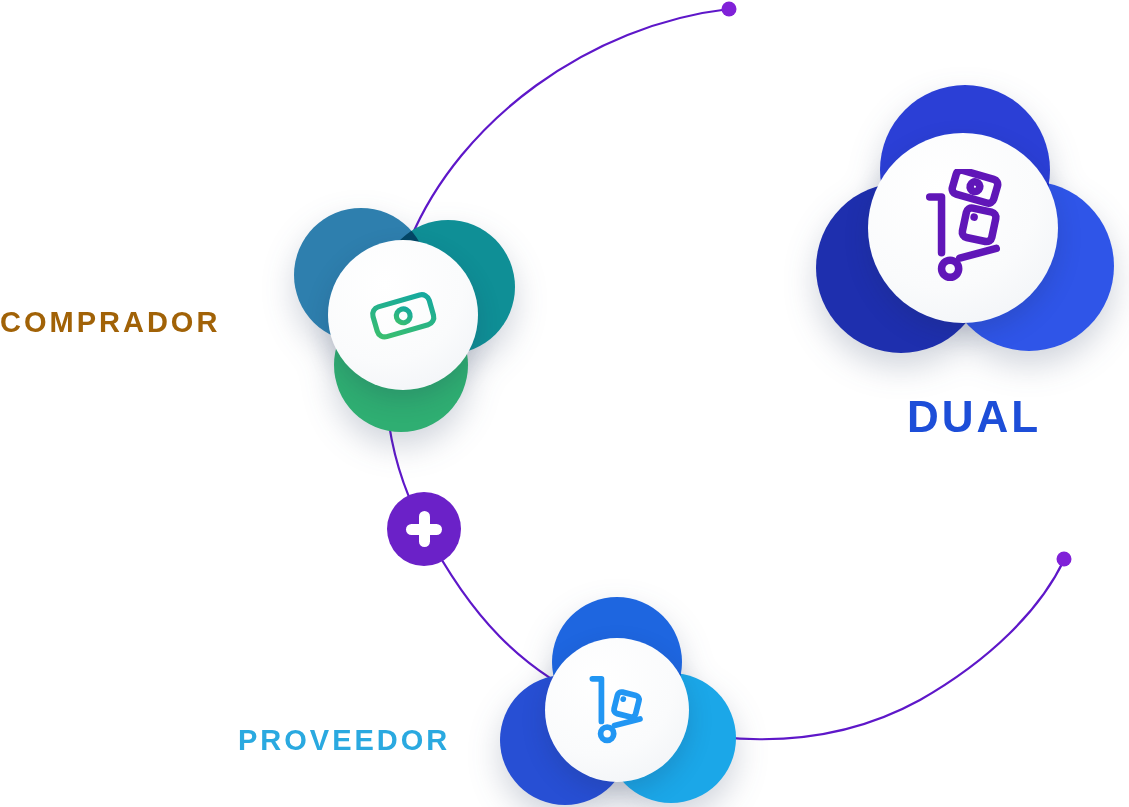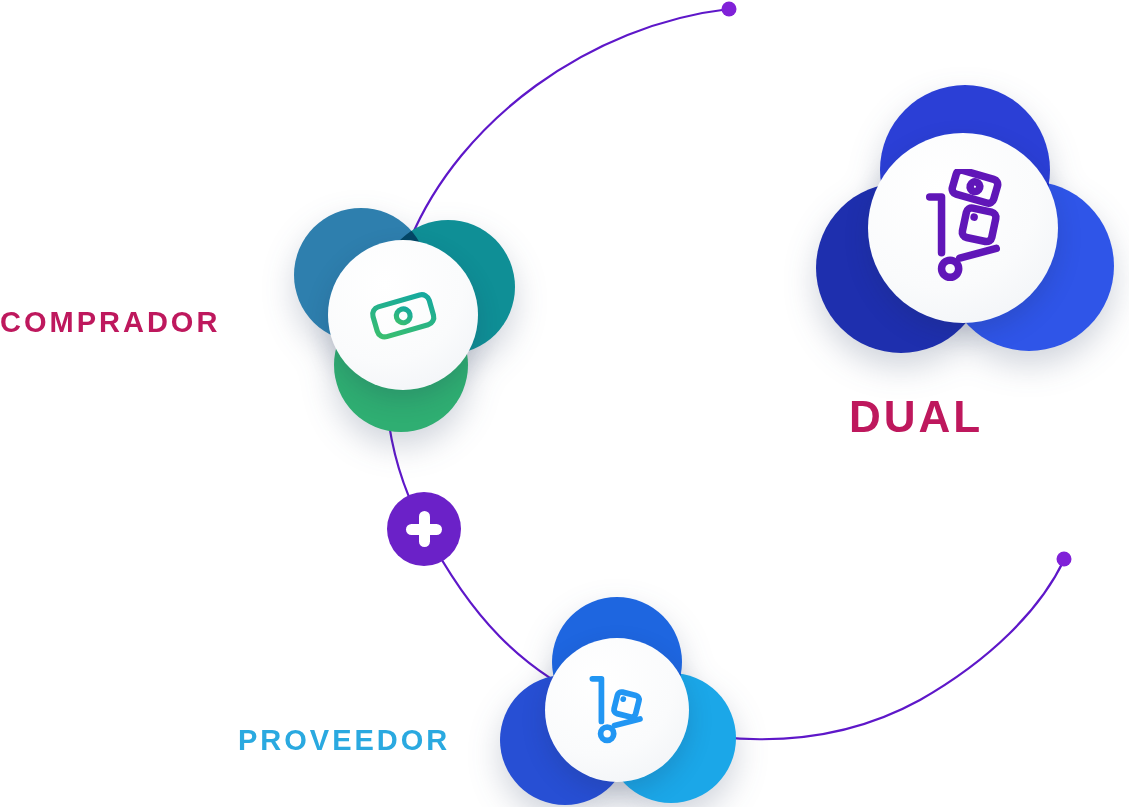--- a/index.html
+++ b/index.html
@@ -38,22 +38,22 @@
   
   .badge-proveedor{left:497px;top:590px;width:240px;height:240px;}
   .badge-proveedor .petal{width:130px;height:130px;}
   .badge-proveedor .petal-a{left:55px;top:7px;background:#1e66e0;}
   .badge-proveedor .petal-b{left:3px;top:85px;background:#274fd4;}
   .badge-proveedor .petal-c{left:109px;top:83px;background:#1ba7e8;}
   .badge-proveedor .core{left:48px;top:48px;width:144px;height:144px;}
 
   
   .node-label{position:absolute;font-weight:800;}
-  .label-comprador{left:0px;top:306px;width:300px;font-size:29px;letter-spacing:3px;color:#be185d;}
-  .label-dual{left:849px;top:392px;width:250px;font-size:44px;letter-spacing:3px;color:#be185d;text-align:left;}
+  .label-comprador{left:0px;top:306px;width:300px;font-size:29px;letter-spacing:3px;color:#a16207;}
+  .label-dual{left:849px;top:392px;width:250px;font-size:44px;letter-spacing:3px;color:#1d4ed8;text-align:center;}
   .label-proveedor{left:238px;top:724px;width:300px;font-size:29px;letter-spacing:3px;color:#2aa9e0;}
 
   
   .plus-badge{
     position:absolute;left:387px;top:492px;width:74px;height:74px;border-radius:50%;
     background:#6b21c8;
   }
   .plus-bar{position:absolute;background:#ffffff;border-radius:6px;}
   .plus-bar.h{left:19px;top:31.5px;width:36px;height:11px;}
   .plus-bar.v{left:31.5px;top:19px;width:11px;height:36px;}

